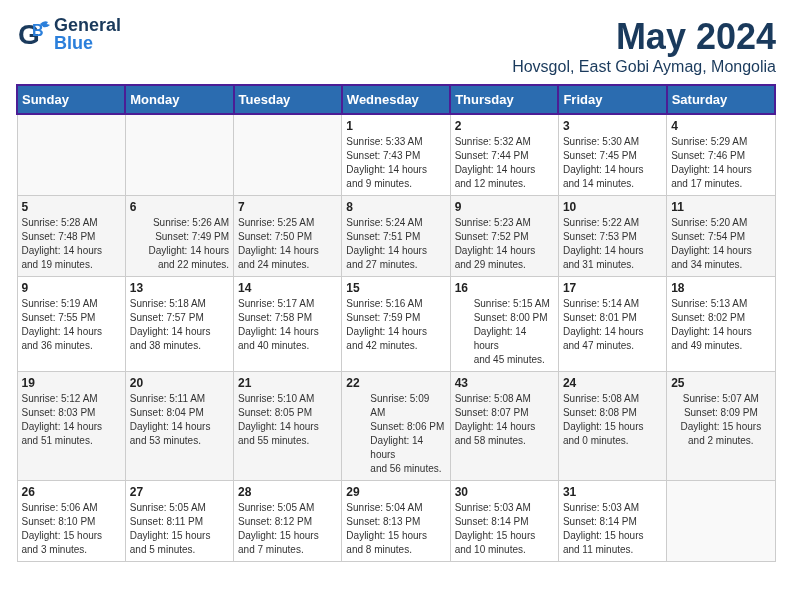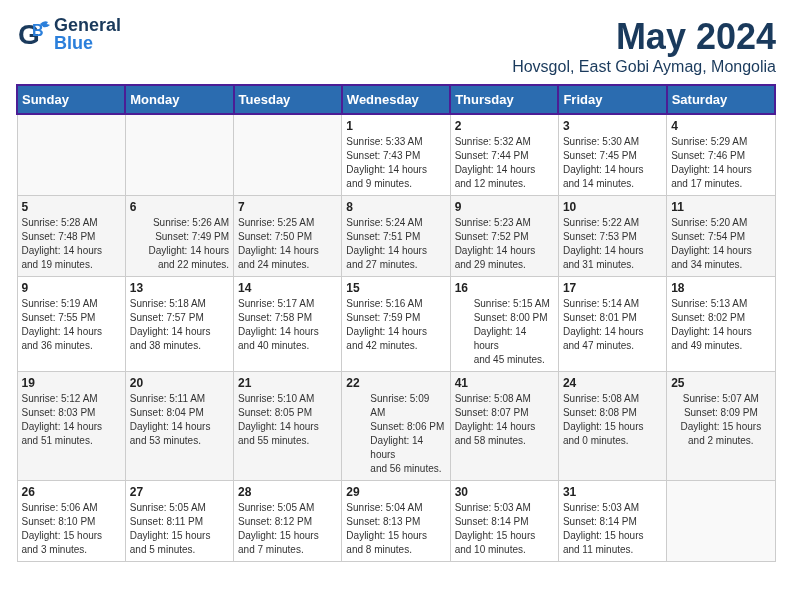--- a/index.html
+++ b/index.html
@@ -288,21 +288,21 @@
 and 55 minutes.</div>
         </td>
         <td>
           <span class="day-number">22</span>
           <div class="day-info" style="white-space: pre-line; margin-left: 24px;">Sunrise: 5:09 AM
 Sunset: 8:06 PM
 Daylight: 14 hours
 and 56 minutes.</div>
         </td>
         <td>
-          <span class="day-number">41</span>
+          <span class="day-number">43</span>
           <div class="day-info" style="white-space: pre-line;">Sunrise: 5:08 AM
 Sunset: 8:07 PM
 Daylight: 14 hours
 and 58 minutes.</div>
         </td>
         <td>
           <span class="day-number">24</span>
           <div class="day-info" style="white-space: pre-line;">Sunrise: 5:08 AM
 Sunset: 8:08 PM
 Daylight: 15 hours

